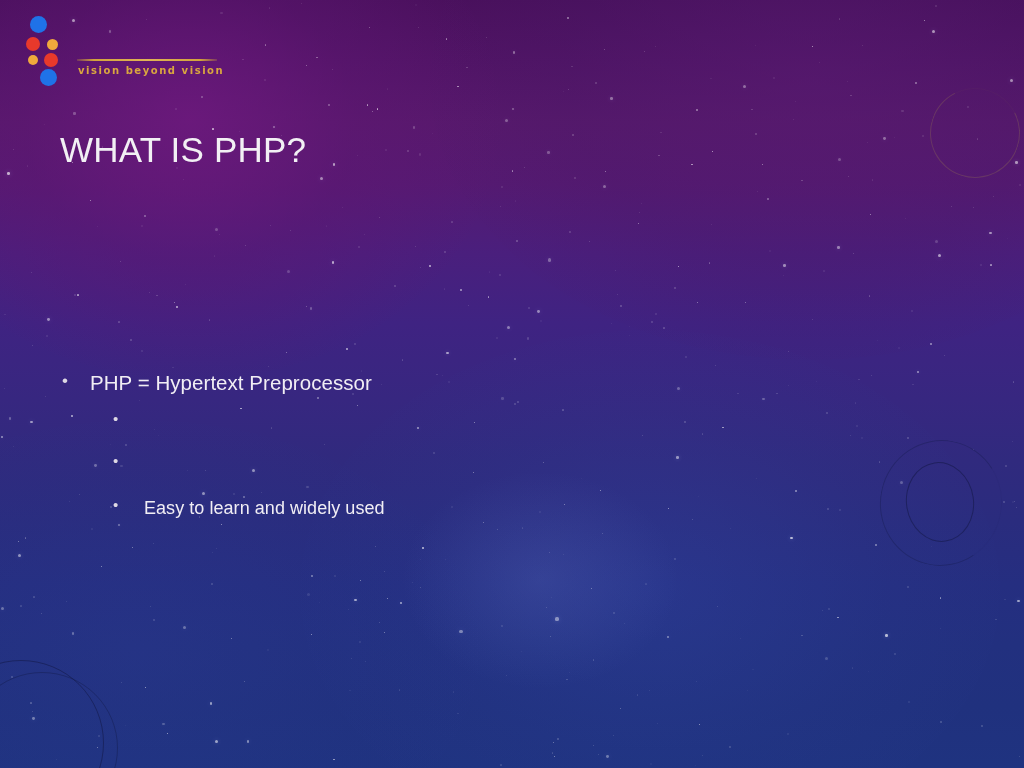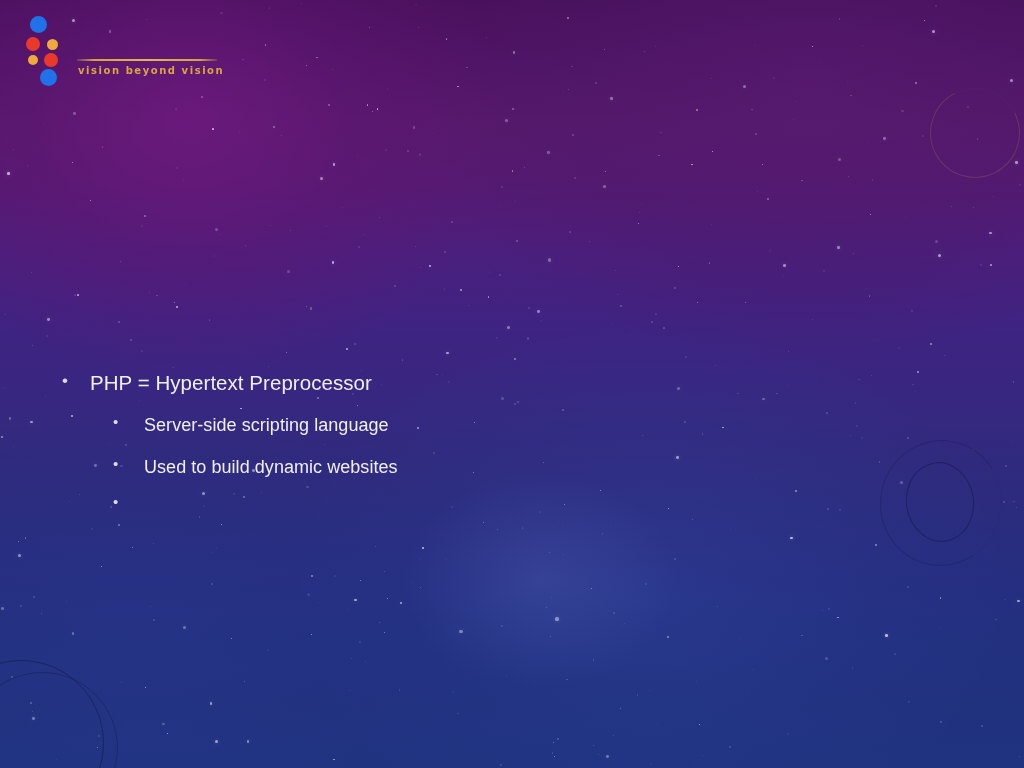--- a/index.html
+++ b/index.html
@@ -725,32 +725,32 @@
         <span class="dot" style="left: 2px; top: 21px; width: 14px; height: 14px; background: rgb(232, 57, 43);"></span>
         <span class="dot" style="left: 23px; top: 23px; width: 11px; height: 11px; background: rgb(240, 169, 60);"></span>
         <span class="dot" style="left: 4px; top: 39px; width: 10px; height: 10px; background: rgb(240, 169, 60);"></span>
         <span class="dot" style="left: 20px; top: 37px; width: 14px; height: 14px; background: rgb(232, 57, 43);"></span>
         <span class="dot" style="left: 16px; top: 53px; width: 17px; height: 17px; background: rgb(31, 114, 232);"></span>
       </div>
     <div id="logo-rule"></div>
     <div id="logo-tagline">vision beyond vision</div>
   </div>
 
+  <div id="title">WHAT IS PHP?</div>
 
   <div id="body">
       <div class="bullet-row lvl1" style="top: 371px;">
         <span class="bullet-mark">•</span>
         <span class="bullet-text">PHP = Hypertext Preprocessor</span>
       </div>
       <div class="bullet-row lvl2" style="top: 415px;">
         <span class="bullet-mark">•</span>
-        <span class="bullet-text">Server-side scripting language</span>
       </div>
       <div class="bullet-row lvl2" style="top: 457px;">
         <span class="bullet-mark">•</span>
-        <span class="bullet-text">Used to build dynamic websites</span>
       </div>
       <div class="bullet-row lvl2" style="top: 498px;">
         <span class="bullet-mark">•</span>
+        <span class="bullet-text">Easy to learn and widely used</span>
       </div>
     </div>
 
 </div>
 
 </body></html>

